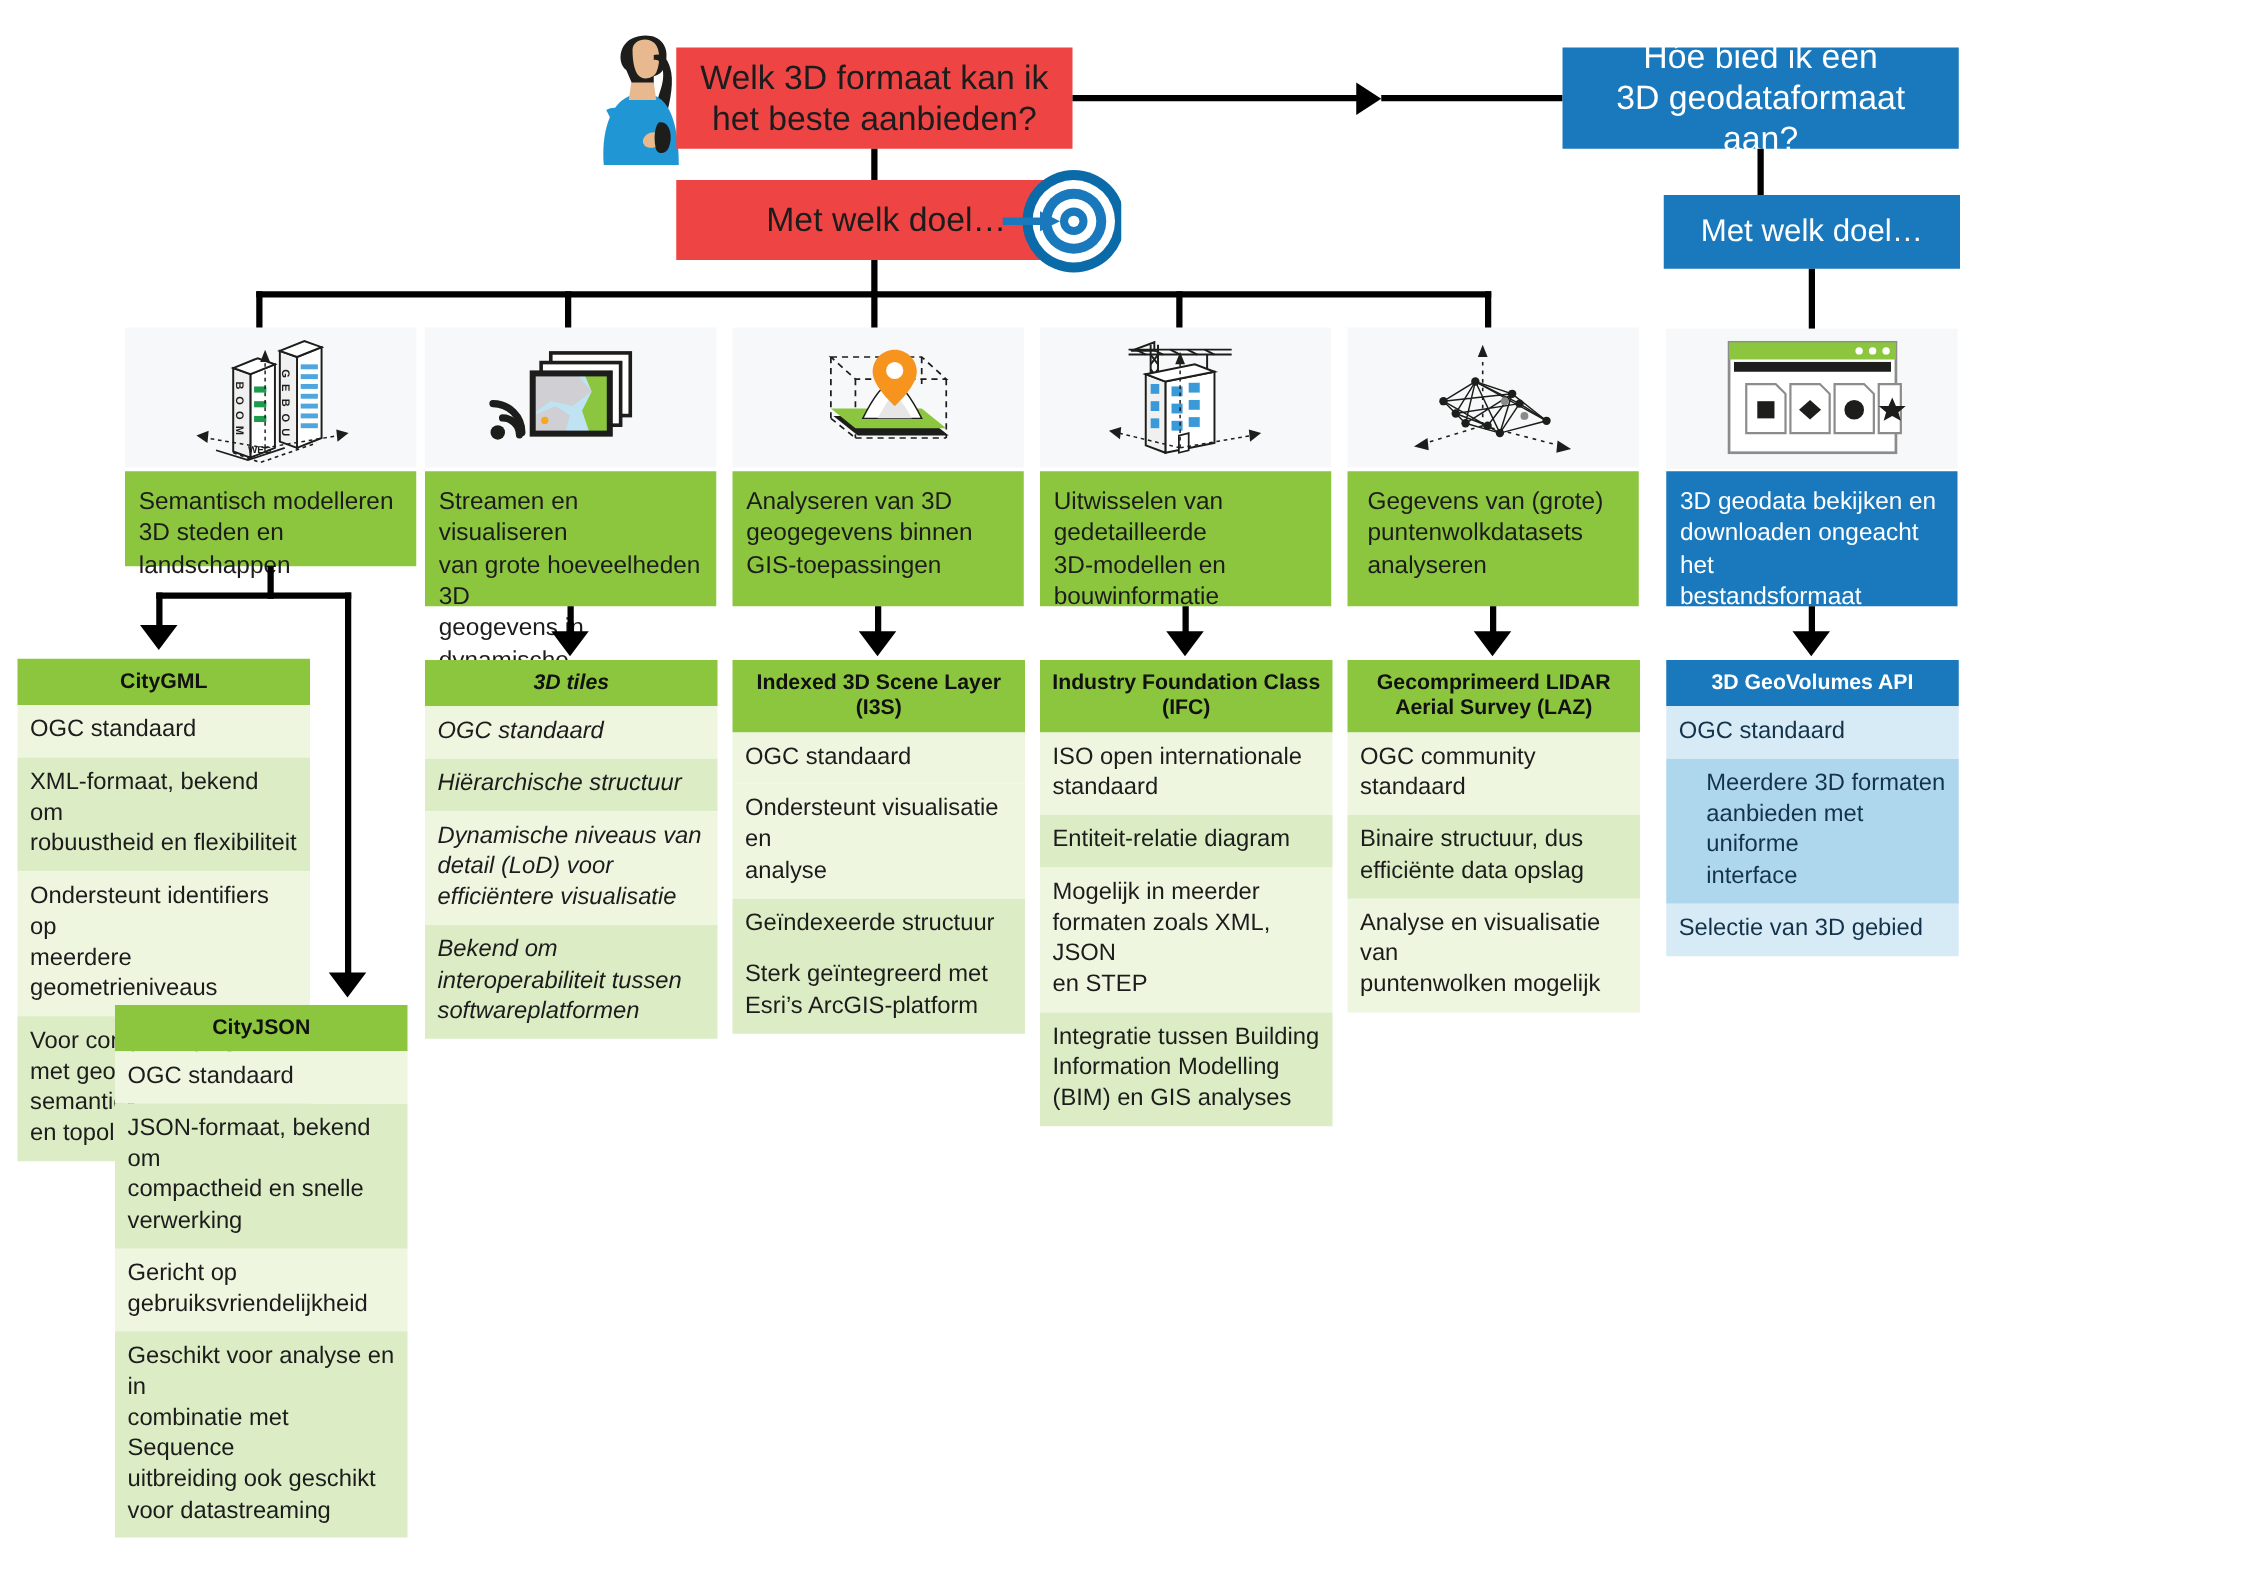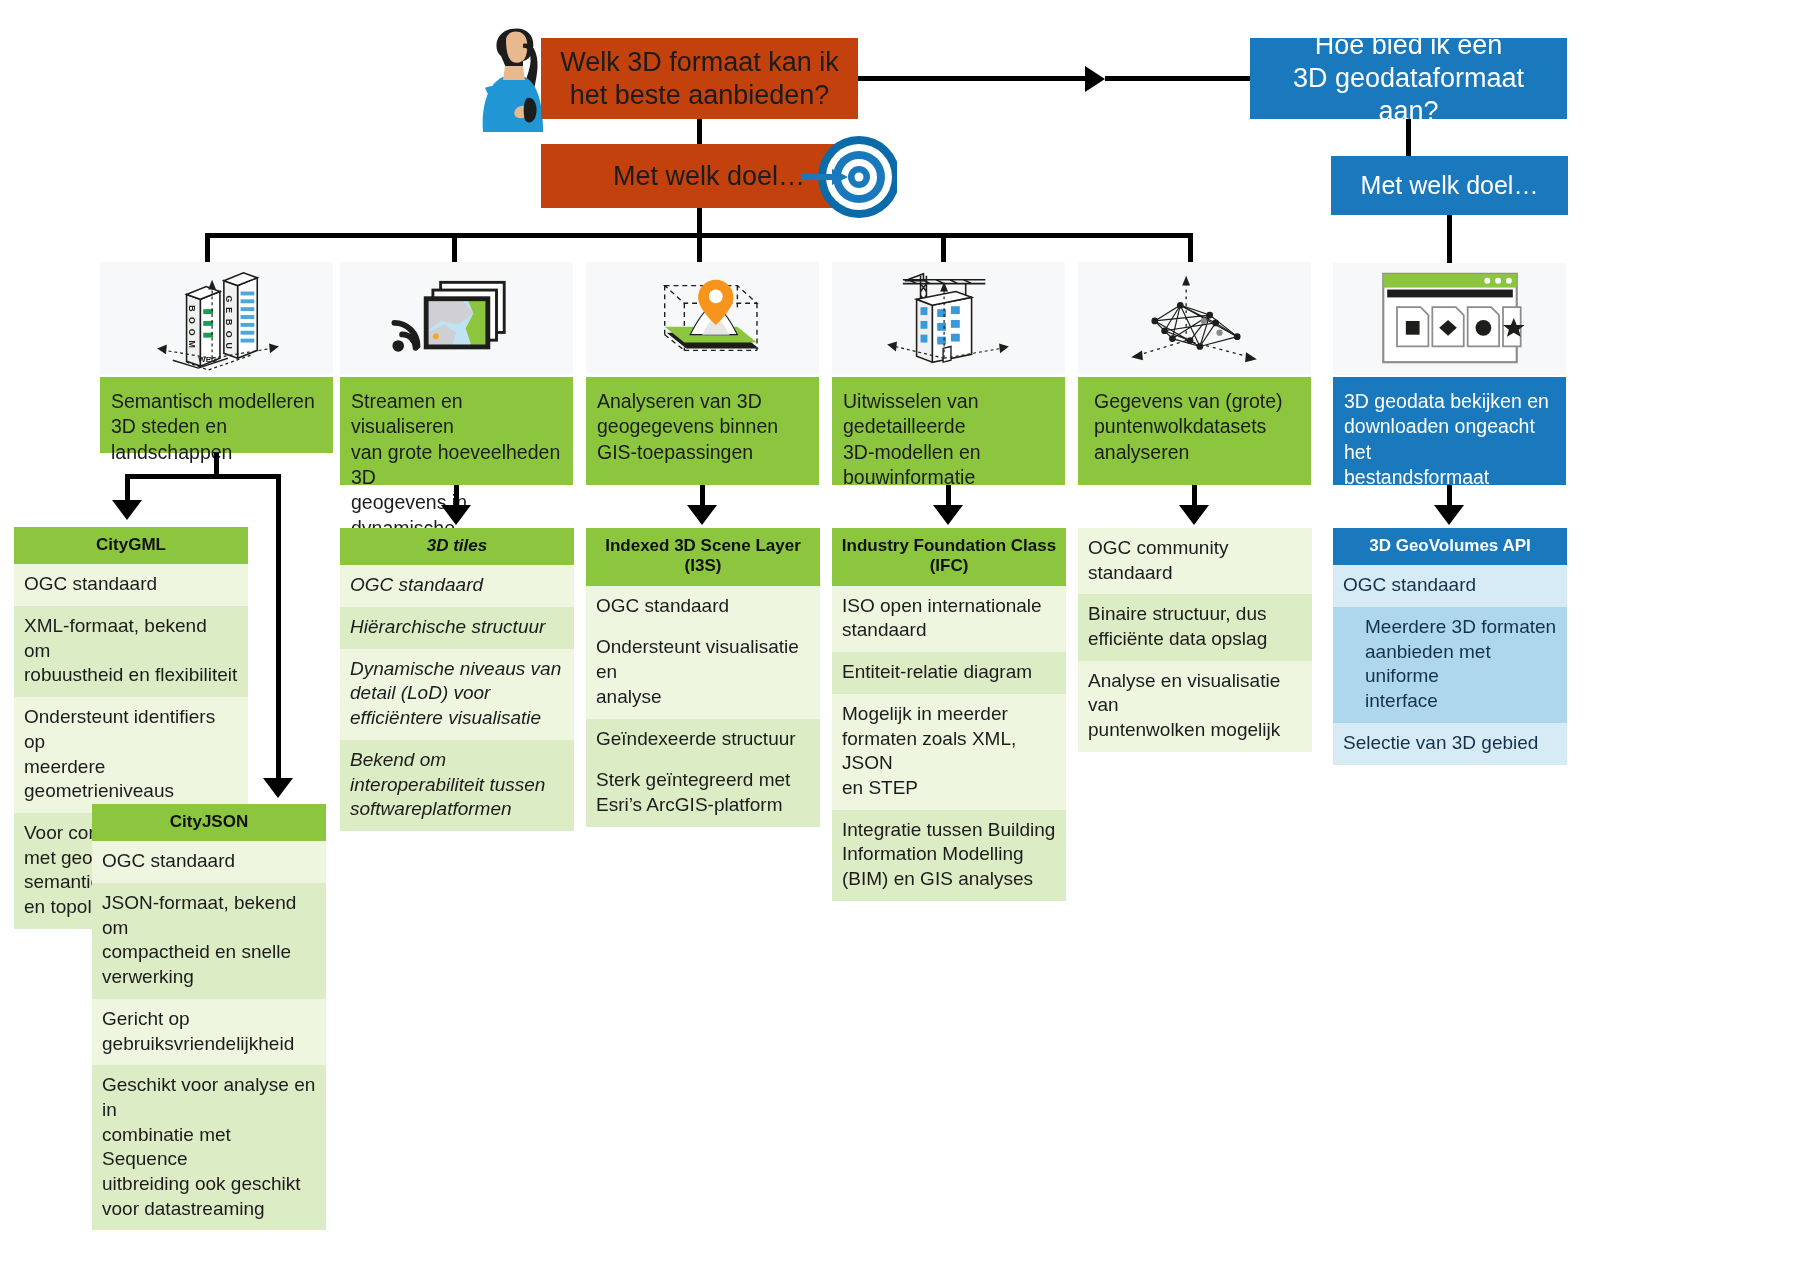--- a/index.html
+++ b/index.html
@@ -12,21 +12,21 @@
     position: relative;
     font-family: "Liberation Sans", sans-serif;
     overflow: hidden;
   }
   #stage { position: absolute; inset: 0; }
 
   .abs { position: absolute; }
 
   
   .qbox {
-    background: #c2410c;
+    background: #ef4444;
     color: #1c1c1c;
     display: flex; align-items: center; justify-content: center;
     text-align: center;
     font-size: 27px;
     line-height: 1.22;
     padding: 6px 14px;
     white-space: pre-line;
   }
   .qbox.blue {
     background: #1a79bd;
@@ -427,20 +427,22 @@
   </div>
 
   <div class="purpose abs" style="left:1078px; top:377px; width:233px; height:108px;padding-left:16px;">Gegevens van (grote)
 puntenwolkdatasets
 analyseren</div>
 
   <div class="ln vline abs" style="left:1192px; top:485px; width:5px; height:24px;"></div>
   <div class="arrow-down" style="left:1179px; top:505px;"></div>
 
   <div class="card abs" style="left:1078px; top:528px; width:234px;">
+    <div class="card-head">Gecomprimeerd LIDAR
+Aerial Survey (LAZ)</div>
     <div class="card-row a">OGC community standaard</div>
     <div class="card-row b">Binaire structuur, dus
 efficiënte data opslag</div>
     <div class="card-row a">Analyse en visualisatie van
 puntenwolken mogelijk</div>
   </div>
 
   <div class="iconplate abs" style="left:1333px; top:263px; width:233px; height:112px;">
     <svg viewBox="0 0 160 108" width="160" height="106">
       <rect x="12" y="8" width="136" height="90" fill="#ffffff" stroke="#8c8c8c" stroke-width="2.2"></rect>

